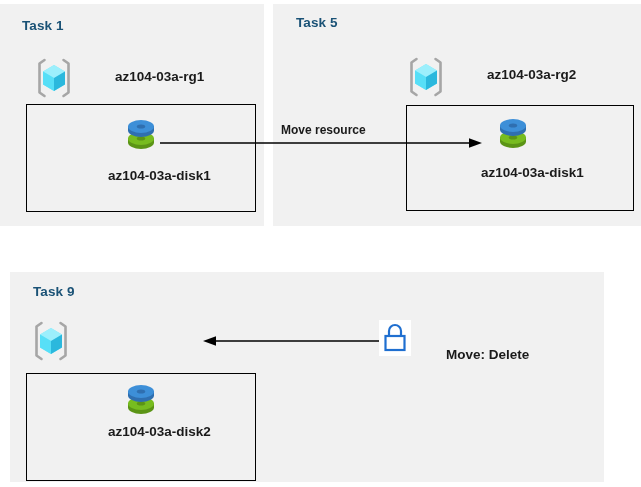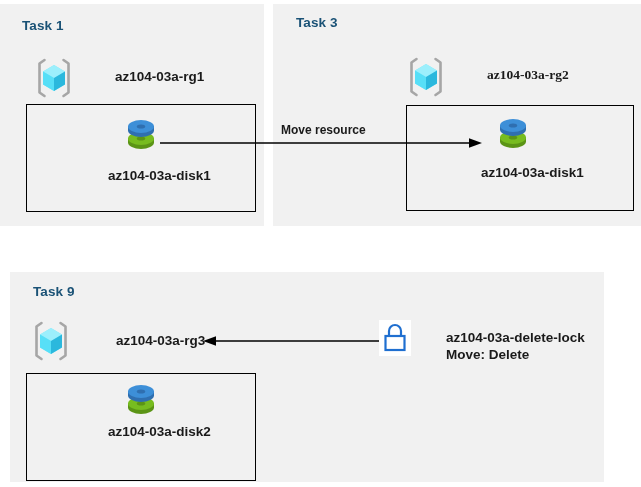--- a/index.html
+++ b/index.html
@@ -88,21 +88,21 @@
   .res-label {
     position: absolute;
     color: #1a1a1a;
     font-weight: bold;
     font-size: 13.5px;
     white-space: nowrap;
     margin-left: 32px;
   }
 
   #label-rg1  { left: 83px;  top: 65px;  }
-  #label-rg2  { left: 455px; top: 63px; font-family: Liberation Serif, serif;  }
+  #label-rg2  { left: 455px; top: 63px;  }
   #label-rg3  { left: 84px;  top: 329px; }
 
   #label-disk1a { left: 76px;  top: 164px; }
   #label-disk1b { left: 449px; top: 161px; }
   #label-disk2  { left: 76px;  top: 420px; }
 
   #label-lock      { left: 414px; top: 326px; }
   #label-lock-type { left: 414px; top: 343px; }
   #label-lock-type .type-key { font-weight: bold; }
   #label-lock-type .type-val { font-weight: bold; }
@@ -154,21 +154,21 @@
       <ellipse cx="20" cy="22.5" rx="4.2" ry="2" fill="#5b9416"></ellipse>
       <ellipse cx="20" cy="14.5" rx="13" ry="6.5" fill="#2f6fb0"></ellipse>
       <rect x="7" y="10" width="26" height="5" fill="#2f6fb0"></rect>
       <ellipse cx="20" cy="10.5" rx="13" ry="6.5" fill="#3d8fd8"></ellipse>
       <ellipse cx="20" cy="10.5" rx="4.2" ry="2" fill="#2f6fb0"></ellipse>
     </svg>
   </div>
   <div class="res-label" id="label-disk1a">az104-03a-disk1</div>
 
   <div class="panel" id="panel-task2"></div>
-  <div class="panel-title" id="title-task2">Task 3</div>
+  <div class="panel-title" id="title-task2">Task 5</div>
 
   <div class="rg-icon" id="rgicon-2">
     <svg viewBox="0 0 38 40" xmlns="http://www.w3.org/2000/svg">
       <path d="M9.5 2 L4.5 5.5 L4.5 34.5 L9.5 38" fill="none" stroke="#a6a6a6" stroke-width="2.6" stroke-linecap="round" stroke-linejoin="round"></path>
       <path d="M28.5 2 L33.5 5.5 L33.5 34.5 L28.5 38" fill="none" stroke="#a6a6a6" stroke-width="2.6" stroke-linecap="round" stroke-linejoin="round"></path>
       <polygon points="19,7 30,13.5 30,26.5 19,33 8,26.5 8,13.5" fill="#7fe9fb"></polygon>
       <polygon points="19,7 30,13.5 19,20 8,13.5" fill="#9ceffc"></polygon>
       <polygon points="19,20 30,13.5 30,26.5 19,33" fill="#2bb8dd"></polygon>
       <polygon points="19,20 8,13.5 8,26.5 19,33" fill="#57dff7"></polygon>
     </svg>
@@ -205,21 +205,20 @@
   <div class="rg-icon" id="rgicon-3">
     <svg viewBox="0 0 38 40" xmlns="http://www.w3.org/2000/svg">
       <path d="M9.5 2 L4.5 5.5 L4.5 34.5 L9.5 38" fill="none" stroke="#a6a6a6" stroke-width="2.6" stroke-linecap="round" stroke-linejoin="round"></path>
       <path d="M28.5 2 L33.5 5.5 L33.5 34.5 L28.5 38" fill="none" stroke="#a6a6a6" stroke-width="2.6" stroke-linecap="round" stroke-linejoin="round"></path>
       <polygon points="19,7 30,13.5 30,26.5 19,33 8,26.5 8,13.5" fill="#7fe9fb"></polygon>
       <polygon points="19,7 30,13.5 19,20 8,13.5" fill="#9ceffc"></polygon>
       <polygon points="19,20 30,13.5 30,26.5 19,33" fill="#2bb8dd"></polygon>
       <polygon points="19,20 8,13.5 8,26.5 19,33" fill="#57dff7"></polygon>
     </svg>
   </div>
-  <div class="res-label" id="label-rg3">az104-03a-rg3</div>
 
   <div class="resource-box" id="box-task3"></div>
 
   <div class="disk-icon" id="diskicon-3">
     <svg viewBox="0 0 40 42" xmlns="http://www.w3.org/2000/svg">
       <ellipse cx="20" cy="26.5" rx="13" ry="6.5" fill="#5b9416"></ellipse>
       <rect x="7" y="22" width="26" height="5" fill="#5b9416"></rect>
       <ellipse cx="20" cy="22.5" rx="13" ry="6.5" fill="#77bc1f"></ellipse>
       <ellipse cx="20" cy="22.5" rx="4.2" ry="2" fill="#5b9416"></ellipse>
       <ellipse cx="20" cy="14.5" rx="13" ry="6.5" fill="#2f6fb0"></ellipse>
@@ -237,18 +236,17 @@
     </svg>
   </div>
 
   <div class="lock-icon" id="lockicon-1">
     <svg viewBox="0 0 32 36" xmlns="http://www.w3.org/2000/svg">
       <rect x="0" y="0" width="32" height="36" fill="#ffffff"></rect>
       <path d="M10 16 L10 11 A6 6 0 0 1 22 11 L22 16" fill="none" stroke="#1f6fd0" stroke-width="2.2"></path>
       <rect x="6.5" y="16" width="19" height="14" fill="none" stroke="#1f6fd0" stroke-width="2.2"></rect>
     </svg>
   </div>
-  <div class="res-label" id="label-lock">az104-03a-delete-lock</div>
   <div class="res-label" id="label-lock-type">
     <span class="type-key">Move:</span><span>&nbsp;</span><span class="type-val">Delete</span>
   </div>
 
 </div>
 
 </body></html>

